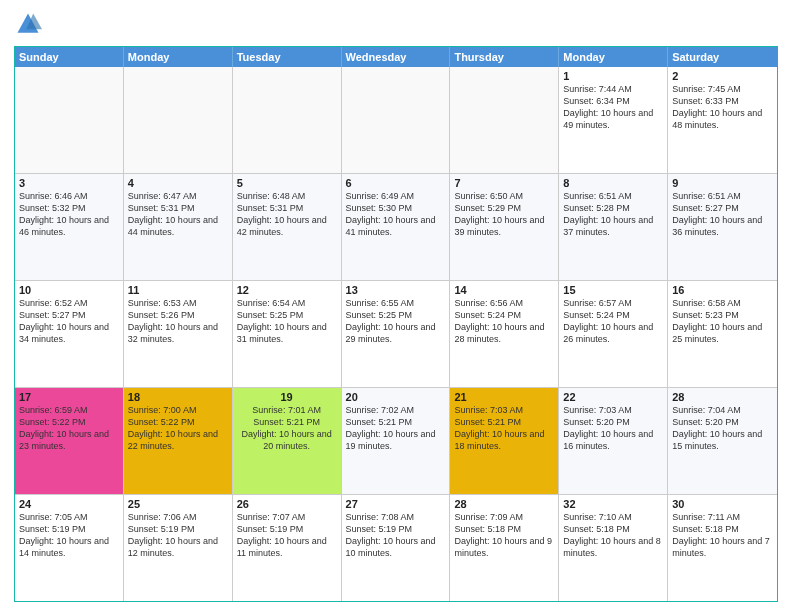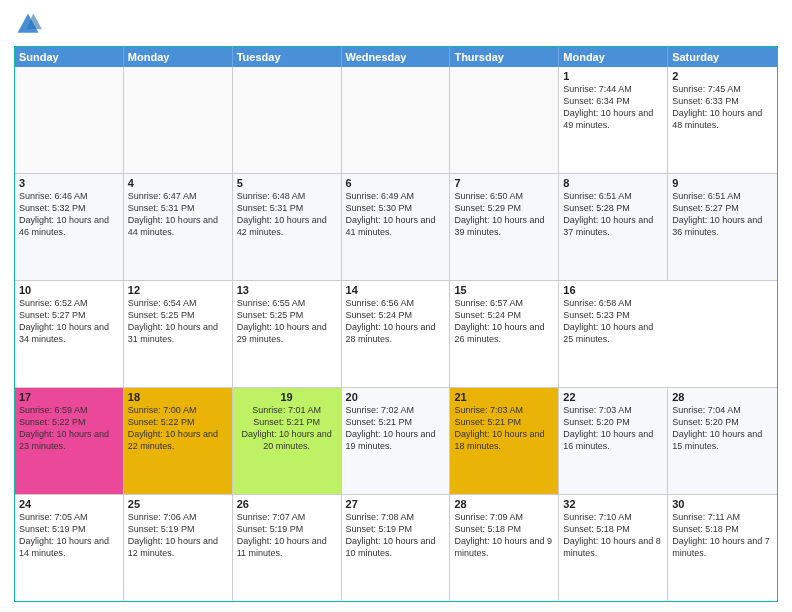--- a/index.html
+++ b/index.html
@@ -191,20 +191,24 @@
             <div class="day-num">9</div>
             <div class="day-info">Sunrise: 6:51 AM<br>Sunset: 5:27 PM<br>Daylight: 10 hours and 36 minutes.</div>
           </div>
         </div>
         <div class="cal-row">
           <div class="cal-cell">
             <div class="day-num">10</div>
             <div class="day-info">Sunrise: 6:52 AM<br>Sunset: 5:27 PM<br>Daylight: 10 hours and 34 minutes.</div>
           </div>
           <div class="cal-cell">
+            <div class="day-num">11</div>
+            <div class="day-info">Sunrise: 6:53 AM<br>Sunset: 5:26 PM<br>Daylight: 10 hours and 32 minutes.</div>
+          </div>
+          <div class="cal-cell">
             <div class="day-num">12</div>
             <div class="day-info">Sunrise: 6:54 AM<br>Sunset: 5:25 PM<br>Daylight: 10 hours and 31 minutes.</div>
           </div>
           <div class="cal-cell">
             <div class="day-num">13</div>
             <div class="day-info">Sunrise: 6:55 AM<br>Sunset: 5:25 PM<br>Daylight: 10 hours and 29 minutes.</div>
           </div>
           <div class="cal-cell">
             <div class="day-num">14</div>
             <div class="day-info">Sunrise: 6:56 AM<br>Sunset: 5:24 PM<br>Daylight: 10 hours and 28 minutes.</div>

